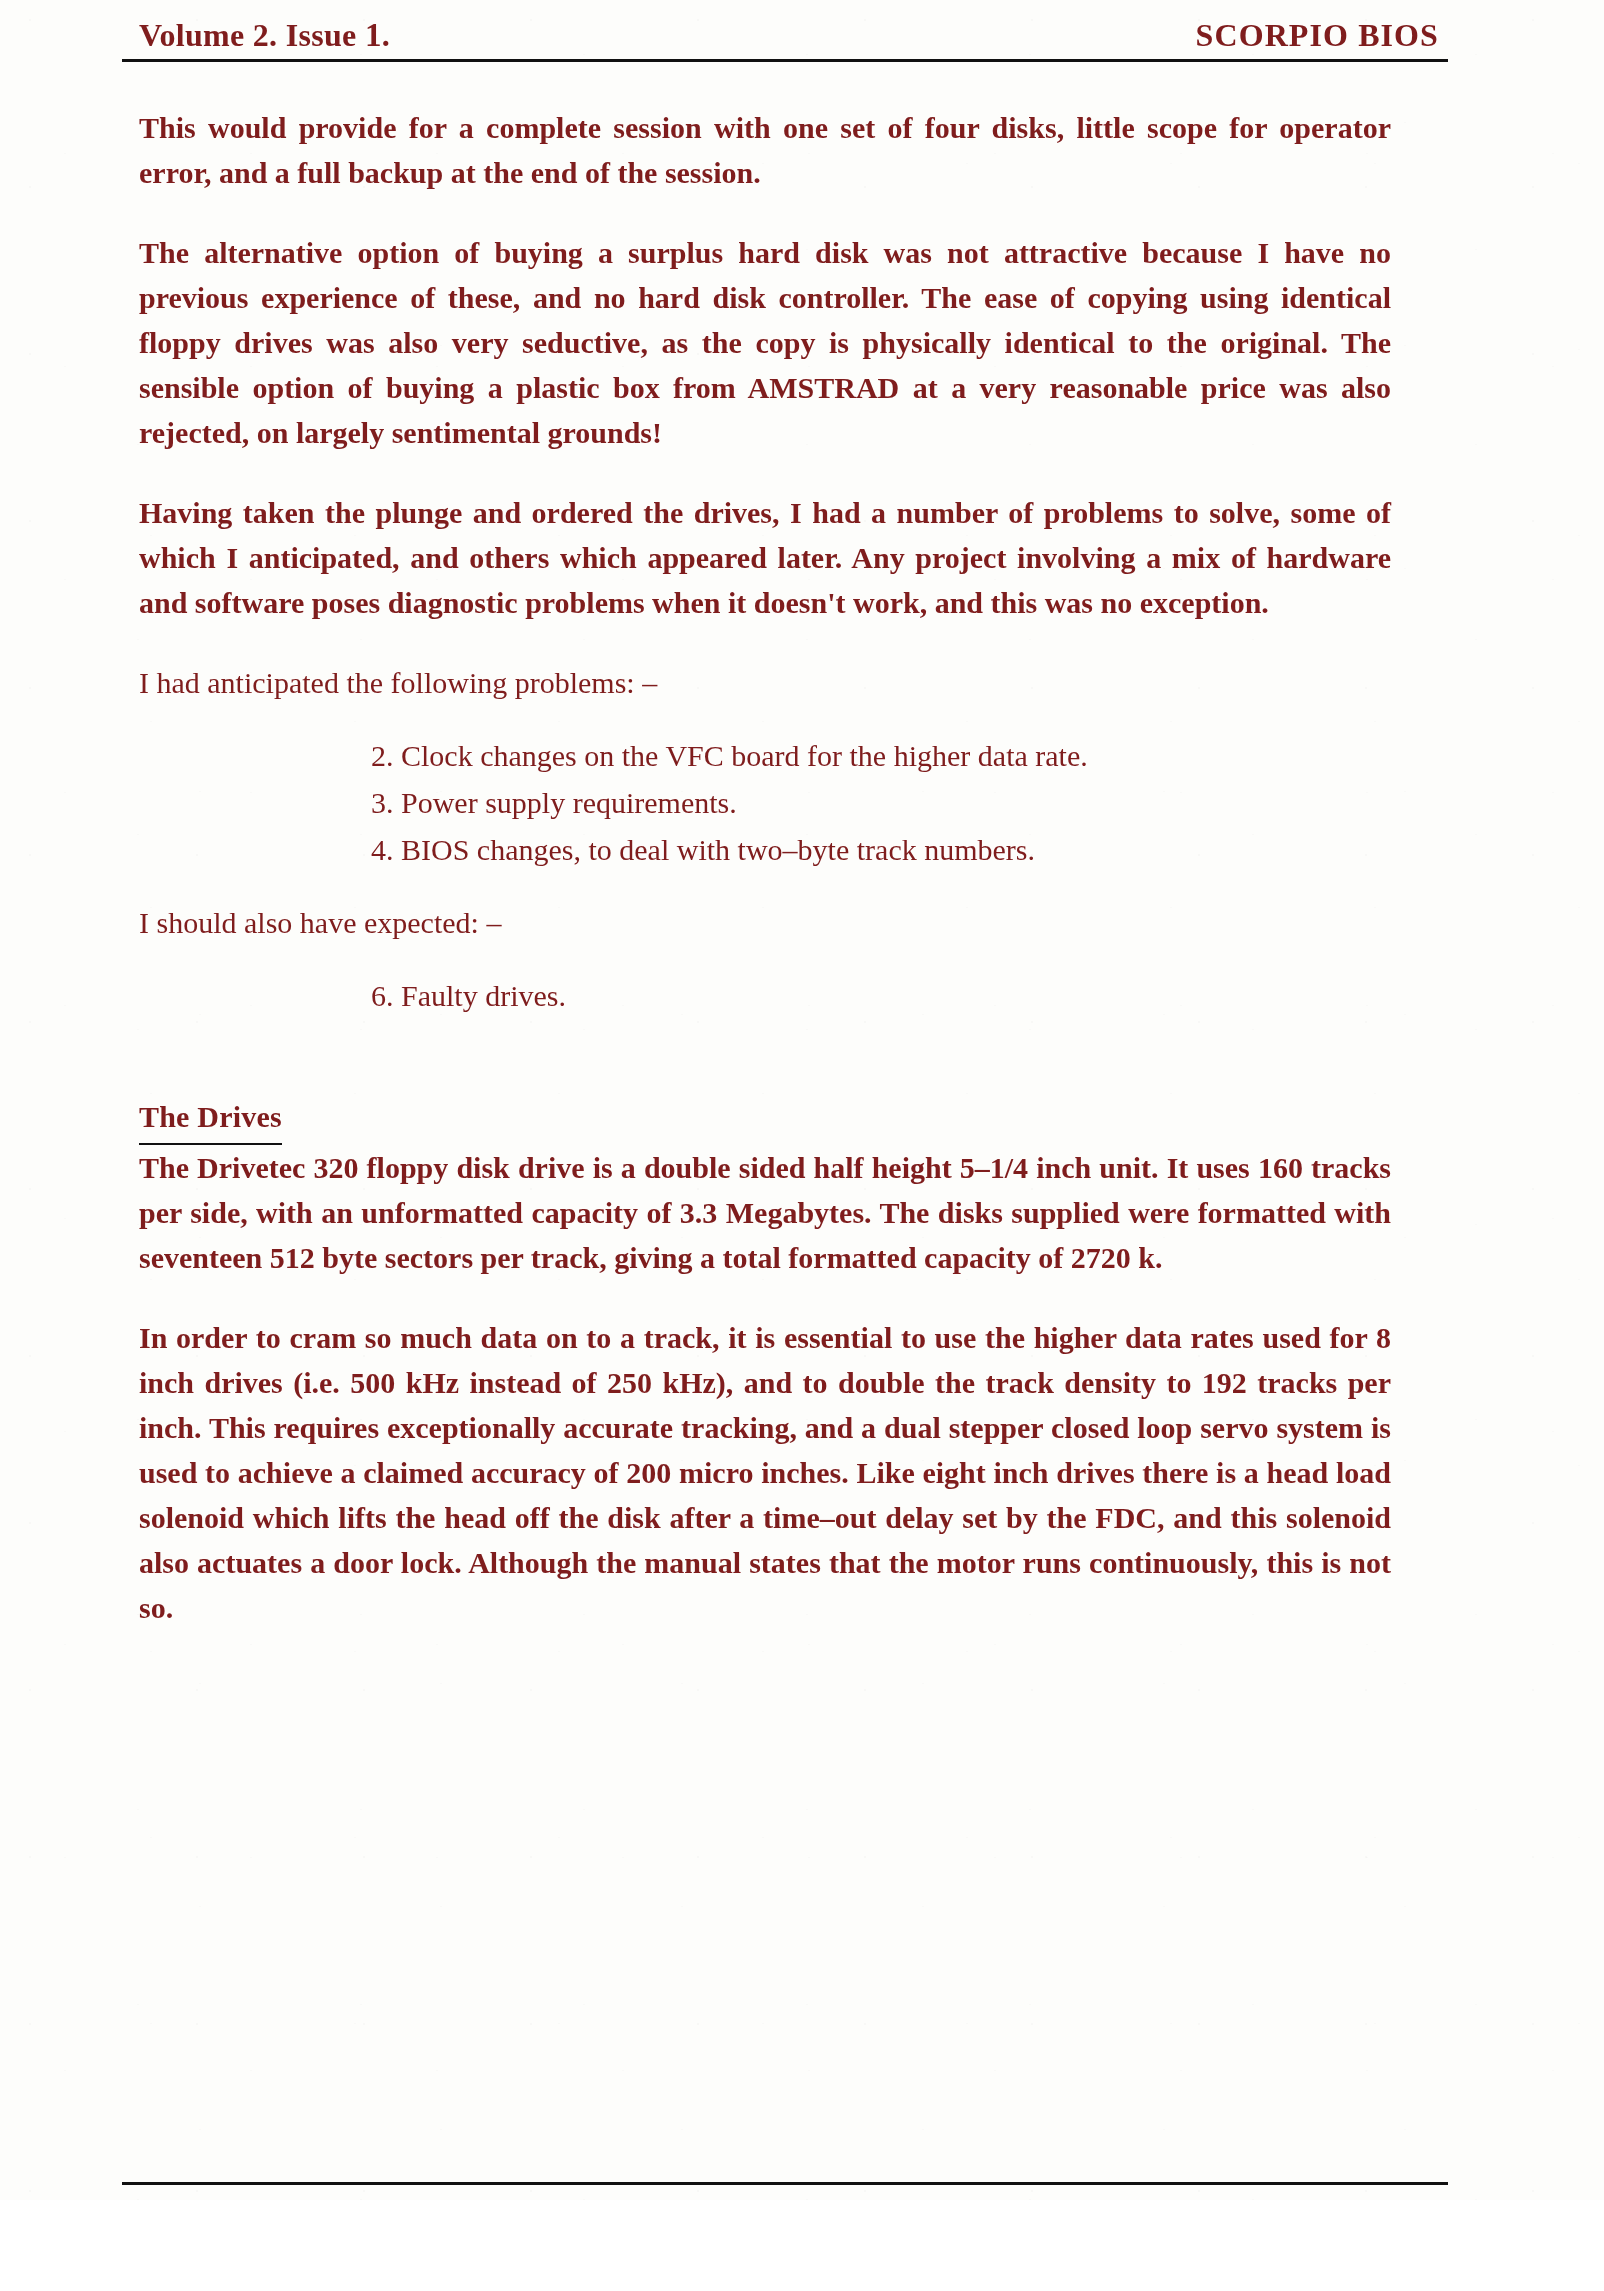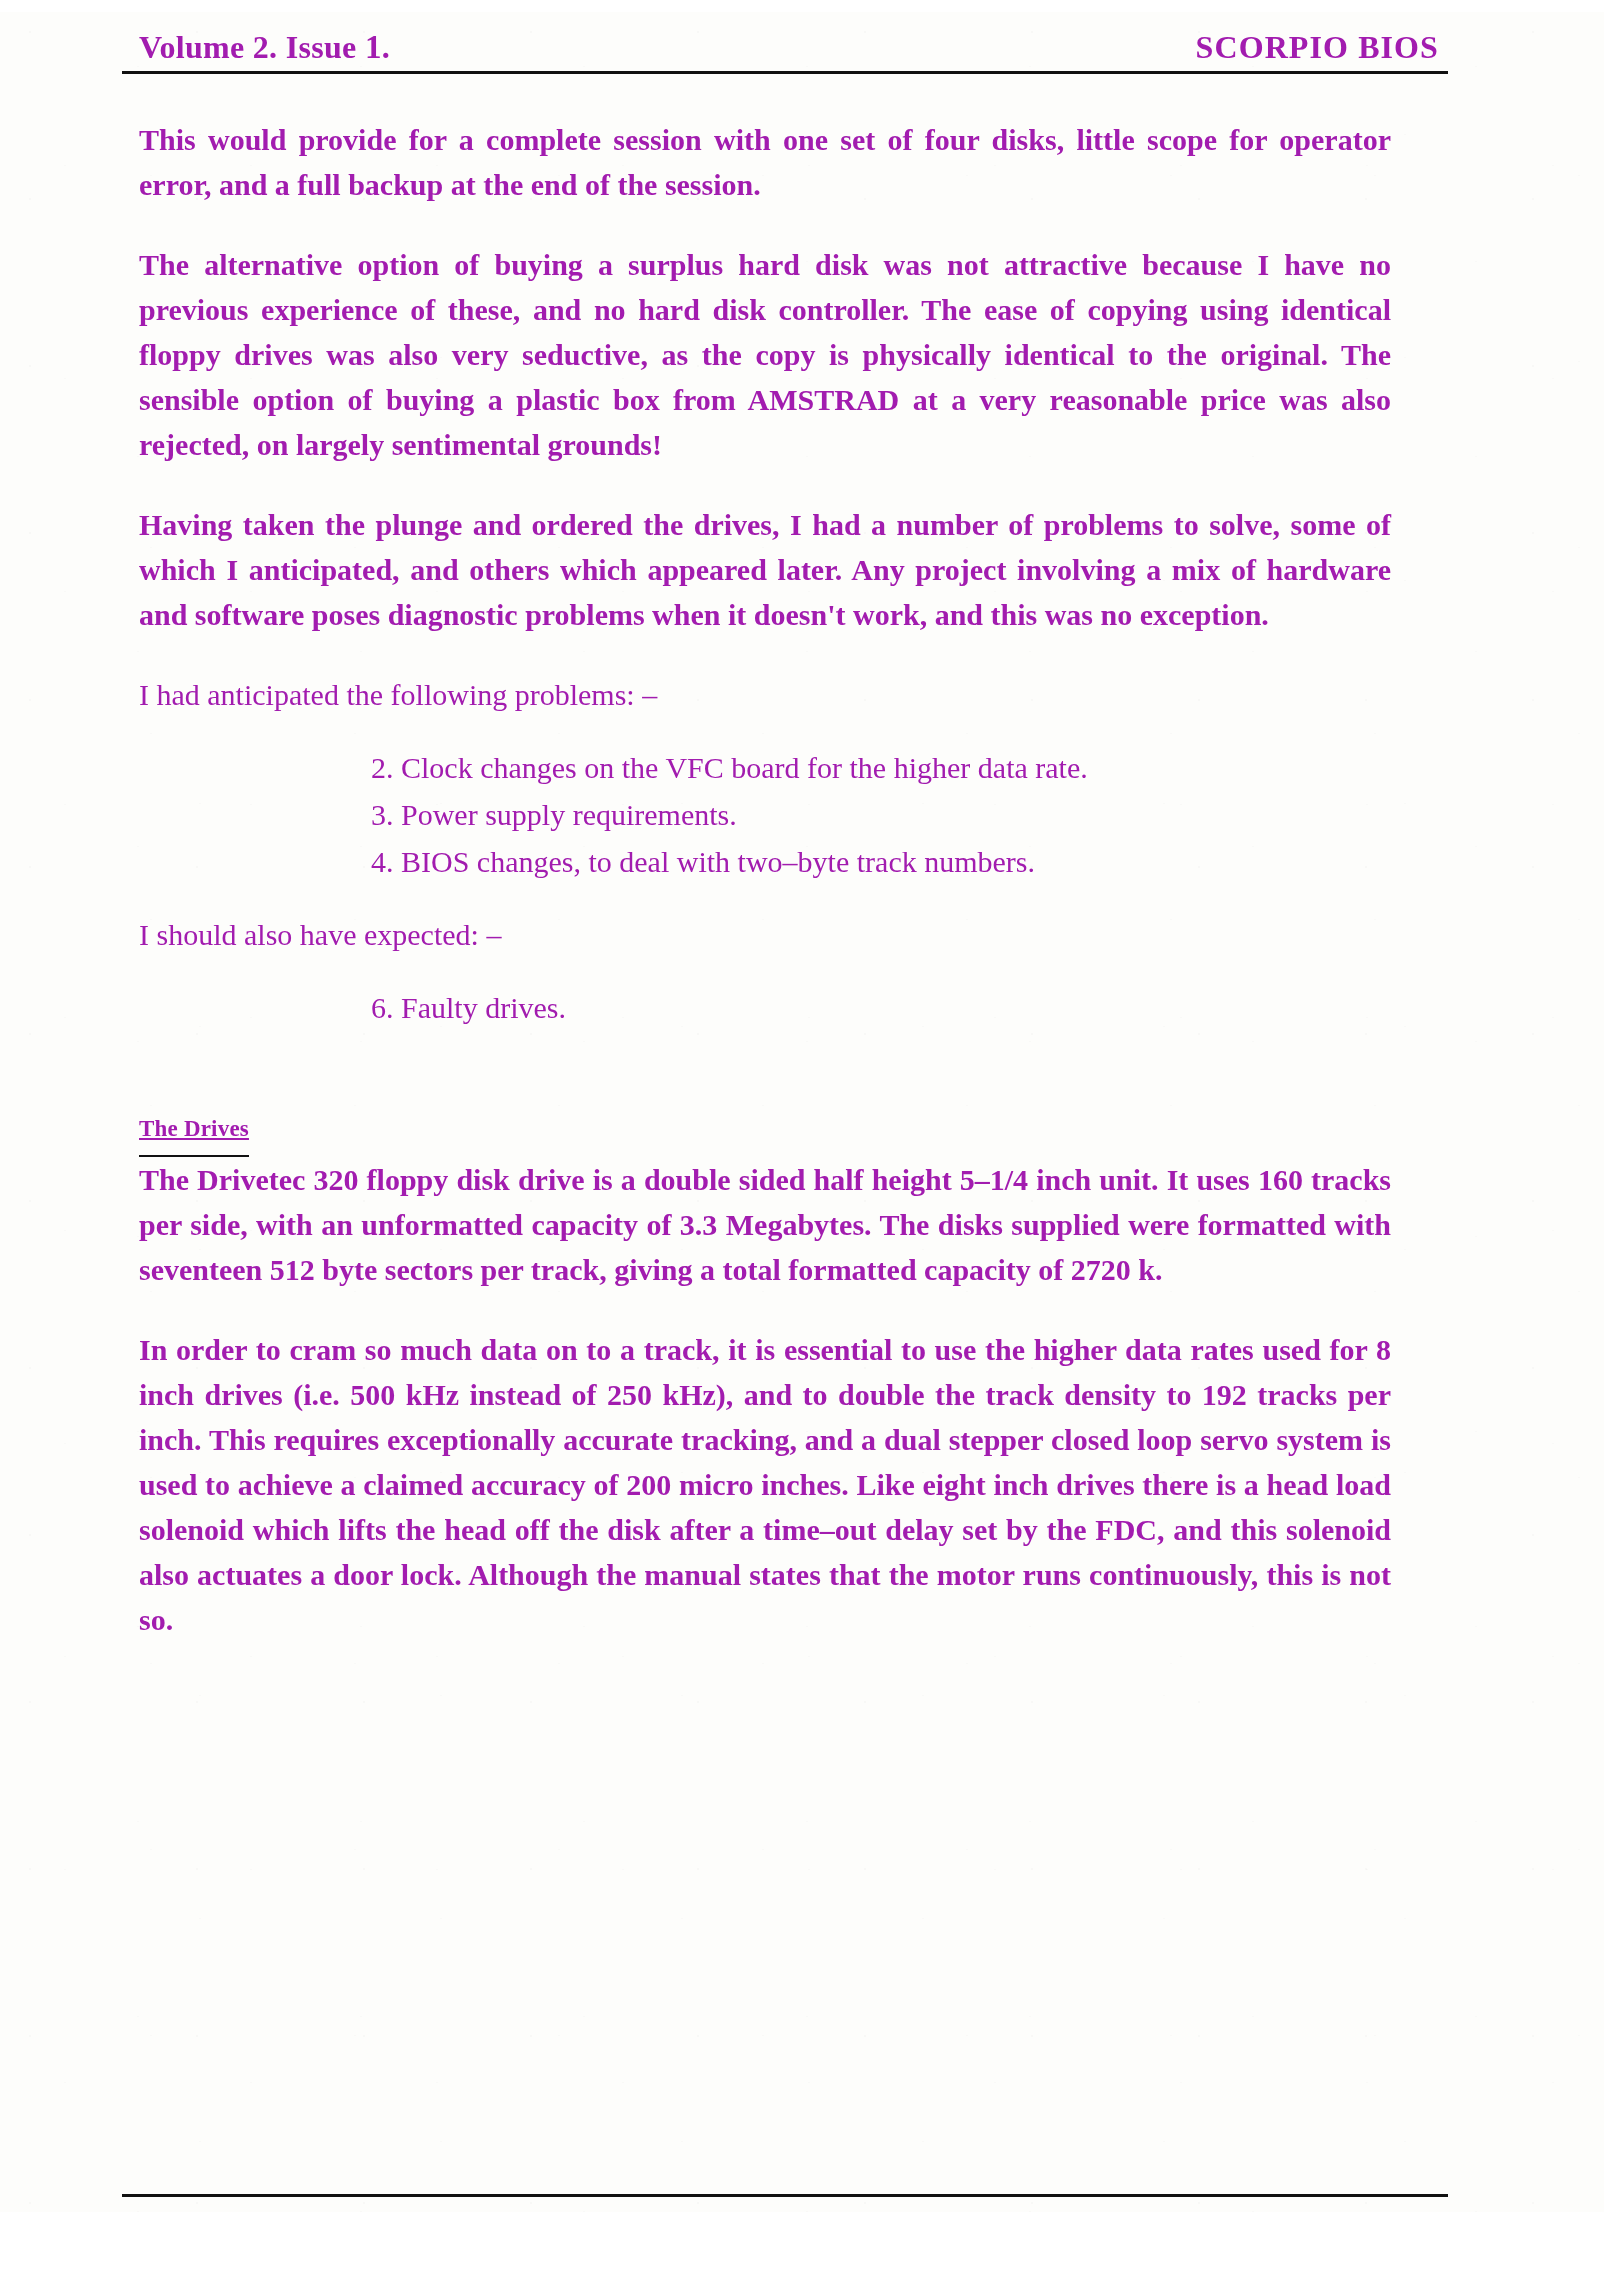--- a/index.html
+++ b/index.html
@@ -5,27 +5,27 @@
   html, body {
     margin: 0;
     padding: 0;
     background: #ffffff;
   }
 
   .page {
     position: relative;
     width: 1605px;
     height: 2200px;
-    margin: 12px auto;
+    margin: 0 auto;
     background: #fdfdfb;
     box-sizing: border-box;
     padding: 0;
     overflow: hidden;
     font-family: "Liberation Serif", "DejaVu Serif", serif;
-    color: #a21caf;
+    color: #7f1d1d;
   }
 
   
   .page::before {
     content: "";
     position: absolute;
     inset: 0;
     pointer-events: none;
     background:
       radial-gradient(circle at 18% 12%, rgba(0,0,0,0.025) 0 0.9px, transparent 0.9px),
@@ -104,27 +104,26 @@
   .numlist li {
     margin: 0 0 1.9px 0;
     padding-left: 232px;
     text-align: left;
     line-height: 45px;
   }
 
   
   .section-heading {
     display: inline-block;
-    font-size: 23px;
+    font-size: 30px;
     font-weight: 700;
     margin: 48px 0 0 0;
     padding: 0 0 3.7px 0;
     border-bottom: 2.8px solid #111;
     letter-spacing: 0.2px;
-    text-decoration: underline;
   }
   .after-heading {
     margin-top: 45px;
   }
 
   
   .footer {
     position: absolute;
     left: 122px;
     top: 2182px;

